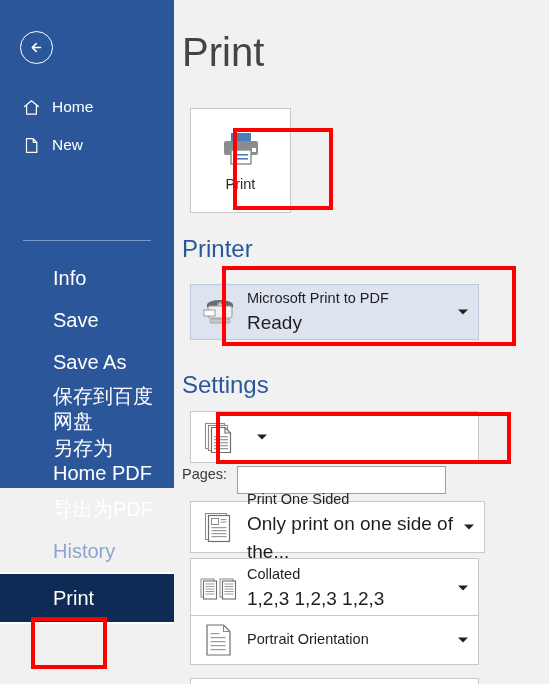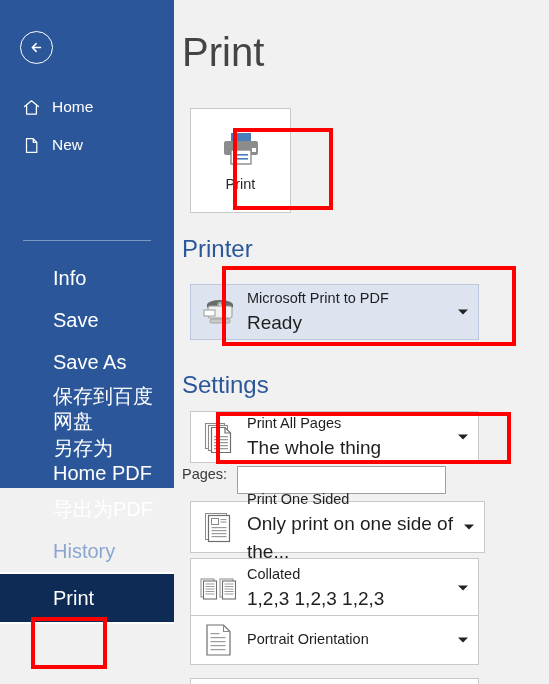--- a/index.html
+++ b/index.html
@@ -277,24 +277,20 @@
           <path d="M23 7.5 V13 H28.5" fill="none" stroke="#6e6e6e" stroke-width="1.2"></path>
           <g fill="#9b9b9b">
             <rect x="12" y="16" width="14" height="1.3"></rect>
             <rect x="12" y="19" width="14" height="1.3"></rect>
             <rect x="12" y="22" width="14" height="1.3"></rect>
             <rect x="12" y="25" width="14" height="1.3"></rect>
             <rect x="12" y="28" width="14" height="1.3"></rect>
           </g>
         </svg>
       </span>
-      <span class="ctext">
-        <span class="t1">Print All Pages</span>
-        <span class="t2">The whole thing</span>
-      </span>
       <span class="carrow">
         <svg width="12" height="8" viewBox="0 0 12 8">
             <path d="M1 1.5 L6 6.5 L11 1.5 Z" fill="#222"></path>
           </svg>
       </span>
     </div>
 
     <div id="pages-row">
       <span id="pages-label">Pages:</span>
       <input id="pages-input" type="text" value="" style="">

